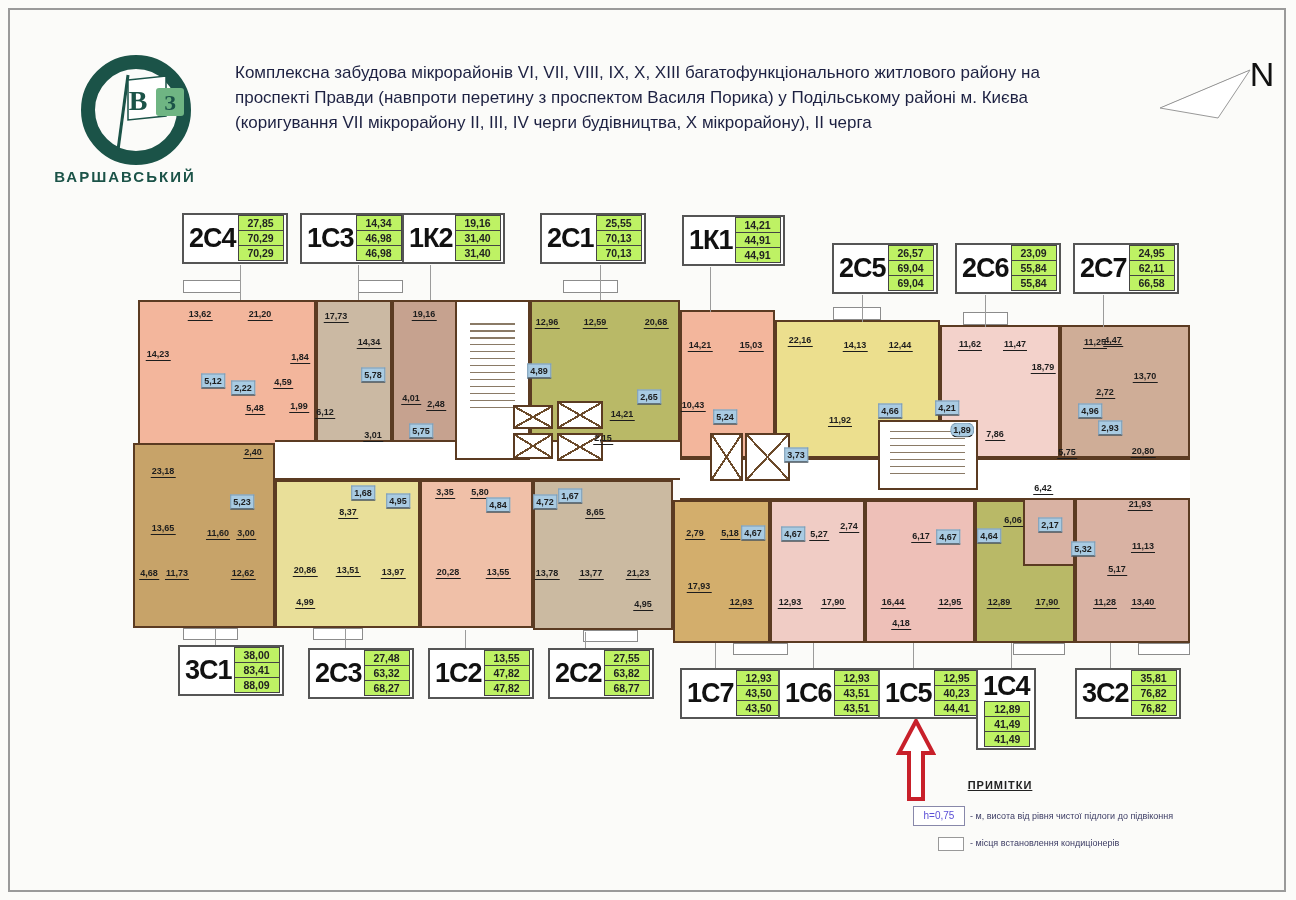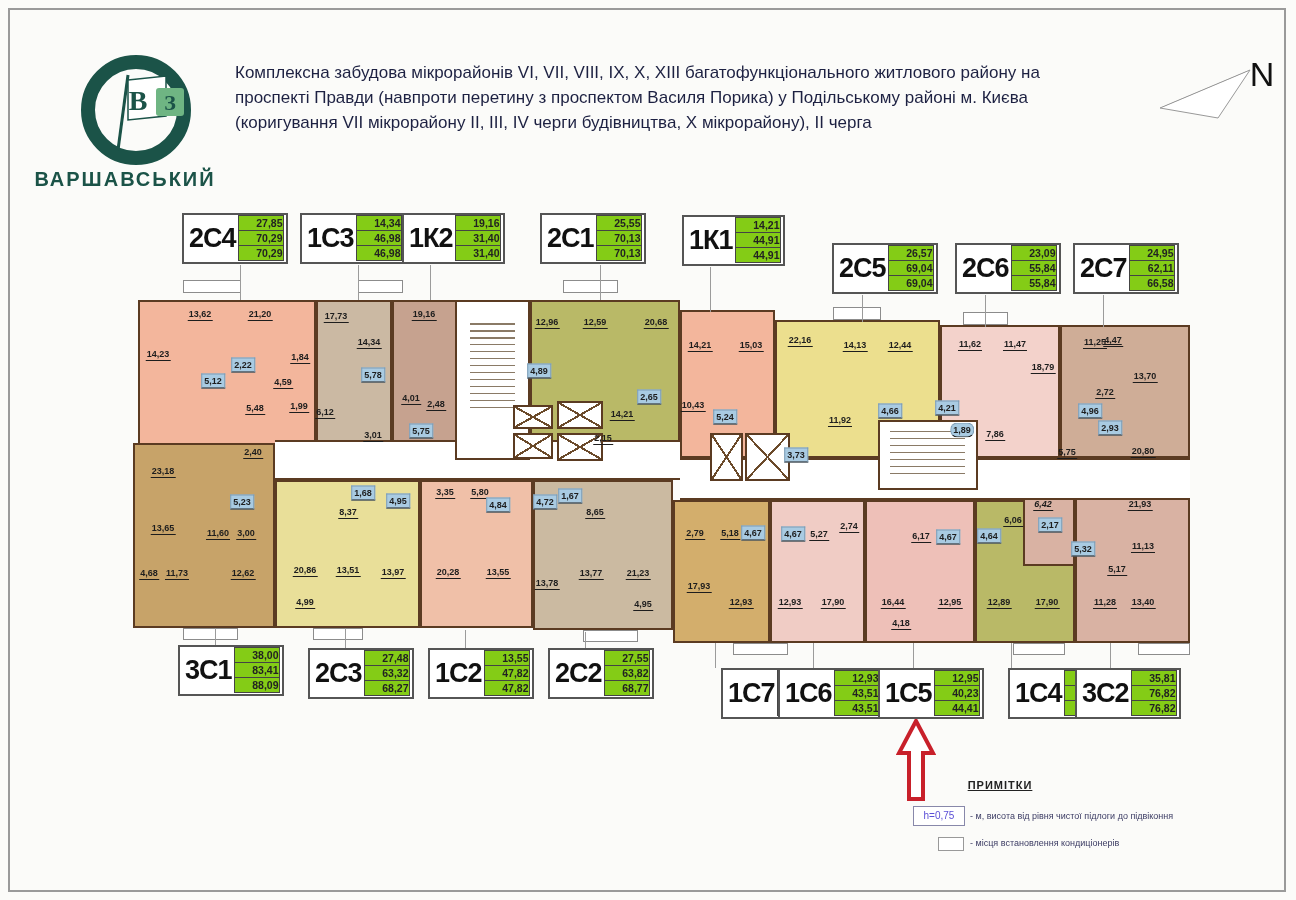--- a/index.html
+++ b/index.html
@@ -2,21 +2,21 @@
 <html><head>
 <meta charset="utf-8">
 <style>
   html,body{margin:0;padding:0;}
   body{width:1296px;height:900px;background:#fbfbf9;font-family:"Liberation Sans",sans-serif;position:relative;overflow:hidden;}
   #sheet{position:absolute;inset:0;}
   .frame{position:absolute;left:8px;top:8px;right:10px;bottom:8px;border:2px solid #9a9a9a;pointer-events:none;}
 
   
   #logo{position:absolute;left:68px;top:50px;}
-  .logo-name{position:absolute;left:30px;top:168px;width:190px;text-align:center;font-size:20px;font-weight:bold;color:#1b5348;letter-spacing:2px;}
+  .logo-name{position:absolute;left:30px;top:168px;width:190px;text-align:center;font-size:15px;font-weight:bold;color:#1b5348;letter-spacing:2px;}
   .title{position:absolute;left:235px;top:60px;width:910px;font-size:17px;line-height:25px;color:#1d2142;}
   .subtitle{position:absolute;left:237px;top:140px;font-size:17.5px;color:#1d2142;}
   #north{position:absolute;left:1152px;top:46px;}
 
   
   #plan{position:absolute;left:133px;top:293px;width:1060px;height:352px;}
   .apt{position:absolute;border:2.5px solid #5b3b22;box-sizing:border-box;}
   .corr{position:absolute;background:#ffffff;border-top:2.5px solid #5b3b22;border-bottom:2.5px solid #5b3b22;box-sizing:border-box;}
   .wz{position:absolute;background:#ffffff;border:2px solid #5b3b22;box-sizing:border-box;}
   .stairhatch{position:absolute;background:repeating-linear-gradient(180deg,#8a7a66 0 1.5px,transparent 1.5px 7px);}
@@ -25,21 +25,21 @@
       linear-gradient(to bottom right,transparent calc(50% - 1px),#6b4a2a calc(50% - 1px),#6b4a2a calc(50% + 1px),transparent calc(50% + 1px)),#fff;
       border:2px solid #5b3b22;box-sizing:border-box;}
   .balc{position:absolute;background:#fff;border:1px solid #8c8c8c;box-sizing:border-box;}
   .room{position:absolute;transform:translate(-50%,-50%);font-size:9px;font-weight:700;color:#1d1d1d;border-bottom:1px solid #1d1d1d;white-space:nowrap;line-height:11px;padding:0 1px;}
   .room.bath{background:#a9cbe2;border:1px solid #7d9cb5;border-bottom:1px solid #1d1d1d;padding:1px 2px;}
 
   
   .ulabel{position:absolute;background:#fff;border:2px solid #555;box-sizing:border-box;display:flex;align-items:center;padding:1px 2px 1px 5px;z-index:5;}
   .ucode{font-size:27px;font-weight:bold;color:#111;letter-spacing:-1px;margin-right:2px;}
   .ucells{display:flex;flex-direction:column;}
-  .ucell{border:1px solid #444;font-size:10.5px;font-weight:bold;color:#222;width:44px;text-align:right;line-height:14px;margin-top:-1px;background:#84cc16;}
+  .ucell{border:1px solid #444;font-size:10.5px;font-weight:bold;color:#222;width:44px;text-align:center;line-height:14px;margin-top:-1px;background:#bef264;}
   .leader{position:absolute;width:1px;background:#9b9b9b;z-index:1;}
 
   
   .notes-title{position:absolute;left:945px;top:779px;width:110px;text-align:center;font-size:11px;font-weight:bold;color:#222;text-decoration:underline;letter-spacing:1px;}
   .hbox{position:absolute;left:913px;top:806px;width:50px;height:18px;border:1px solid #8888aa;background:#fff;font-size:10px;color:#5b4fd6;text-align:center;line-height:18px;}
   .htext{position:absolute;left:970px;top:811px;font-size:9px;color:#3c3c64;}
   .acbox{position:absolute;left:938px;top:837px;width:24px;height:12px;border:1px solid #999;background:#fff;}
   .actext{position:absolute;left:970px;top:838px;font-size:9px;color:#3c3c64;}
   #red-arrow{position:absolute;left:896px;top:718px;}
 </style>
@@ -113,21 +113,21 @@
       <div class="balc" style="left: 450px; top: 337px; width: 55px; height: 12px;"></div>
       <div class="balc" style="left: 600px; top: 350px; width: 55px; height: 12px;"></div>
       <div class="balc" style="left: 880px; top: 350px; width: 52px; height: 12px;"></div>
       <div class="balc" style="left: 1005px; top: 350px; width: 52px; height: 12px;"></div>
       <div class="room" style="left: 67px; top: 22px;">13,62</div>
       <div class="room" style="left: 127px; top: 22px;">21,20</div>
       <div class="room" style="left: 155px; top: 65px; margin-left: 12px;">1,84</div>
       <div class="room" style="left: 150px; top: 90px;">4,59</div>
       <div class="room" style="left: 25px; top: 62px;">14,23</div>
       <div class="room bath" style="left: 80px; top: 88px;">5,12</div>
-      <div class="room bath" style="left: 110px; top: 72px;">2,22</div>
+      <div class="room bath" style="left: 110px; top: 95px;">2,22</div>
       <div class="room" style="left: 122px; top: 116px;">5,48</div>
       <div class="room" style="left: 166px; top: 114px;">1,99</div>
       <div class="room" style="left: 203px; top: 24px;">17,73</div>
       <div class="room" style="left: 236px; top: 50px;">14,34</div>
       <div class="room" style="left: 192px; top: 120px;">6,12</div>
       <div class="room bath" style="left: 240px; top: 82px;">5,78</div>
       <div class="room" style="left: 240px; top: 143px;">3,01</div>
       <div class="room" style="left: 291px; top: 22px;">19,16</div>
       <div class="room" style="left: 278px; top: 106px;">4,01</div>
       <div class="room" style="left: 303px; top: 112px;">2,48</div>
@@ -180,21 +180,21 @@
       <div class="room" style="left: 260px; top: 280px;">13,97</div>
       <div class="room" style="left: 172px; top: 310px;">4,99</div>
       <div class="room" style="left: 312px; top: 200px;">3,35</div>
       <div class="room" style="left: 347px; top: 200px;">5,80</div>
       <div class="room bath" style="left: 365px; top: 212px;">4,84</div>
       <div class="room" style="left: 315px; top: 280px;">20,28</div>
       <div class="room" style="left: 365px; top: 280px;">13,55</div>
       <div class="room bath" style="left: 412px; top: 209px;">4,72</div>
       <div class="room bath" style="left: 437px; top: 203px;">1,67</div>
       <div class="room" style="left: 462px; top: 220px;">8,65</div>
-      <div class="room" style="left: 414px; top: 291px;">13,78</div>
+      <div class="room" style="left: 414px; top: 281px;">13,78</div>
       <div class="room" style="left: 458px; top: 281px;">13,77</div>
       <div class="room" style="left: 505px; top: 281px;">21,23</div>
       <div class="room" style="left: 510px; top: 312px;">4,95</div>
       <div class="room" style="left: 562px; top: 241px;">2,79</div>
       <div class="room" style="left: 597px; top: 241px;">5,18</div>
       <div class="room bath" style="left: 620px; top: 240px;">4,67</div>
       <div class="room" style="left: 566px; top: 294px;">17,93</div>
       <div class="room" style="left: 608px; top: 310px;">12,93</div>
       <div class="room" style="left: 716px; top: 234px;">2,74</div>
       <div class="room" style="left: 686px; top: 242px;">5,27</div>
@@ -203,21 +203,21 @@
       <div class="room" style="left: 700px; top: 310px;">17,90</div>
       <div class="room" style="left: 788px; top: 244px;">6,17</div>
       <div class="room bath" style="left: 815px; top: 244px;">4,67</div>
       <div class="room" style="left: 760px; top: 310px;">16,44</div>
       <div class="room" style="left: 817px; top: 310px;">12,95</div>
       <div class="room" style="left: 768px; top: 331px;">4,18</div>
       <div class="room bath" style="left: 856px; top: 243px;">4,64</div>
       <div class="room" style="left: 880px; top: 228px;">6,06</div>
       <div class="room" style="left: 866px; top: 310px;">12,89</div>
       <div class="room" style="left: 914px; top: 310px;">17,90</div>
-      <div class="room" style="left: 910px; top: 212px; font-style: italic;">6,42</div>
+      <div class="room" style="left: 910px; top: 196px;">6,42</div>
       <div class="room bath" style="left: 917px; top: 232px;">2,17</div>
       <div class="room bath" style="left: 950px; top: 256px;">5,32</div>
       <div class="room" style="left: 1007px; top: 212px;">21,93</div>
       <div class="room" style="left: 1010px; top: 254px;">11,13</div>
       <div class="room" style="left: 984px; top: 277px;">5,17</div>
       <div class="room" style="left: 972px; top: 310px;">11,28</div>
       <div class="room" style="left: 1010px; top: 310px;">13,40</div>
     </div>
 
   <div id="labels">
@@ -323,21 +323,21 @@
       <div class="leader" style="left: 585px; top: 632px; height: 16px;"></div>
       <div class="ulabel" style="left: 548px; top: 648px;">
         <span class="ucode">2С2</span>
         <div class="ucells">
           <div class="ucell">27,55</div>
           <div class="ucell">63,82</div>
           <div class="ucell">68,77</div>
         </div>
       </div>
       <div class="leader" style="left: 715px; top: 643px; height: 25px;"></div>
-      <div class="ulabel" style="left: 721px; top: 668px;">
+      <div class="ulabel" style="left: 680px; top: 668px;">
         <span class="ucode">1С7</span>
         <div class="ucells">
           <div class="ucell">12,93</div>
           <div class="ucell">43,50</div>
           <div class="ucell">43,50</div>
         </div>
       </div>
       <div class="leader" style="left: 813px; top: 643px; height: 25px;"></div>
       <div class="ulabel" style="left: 778px; top: 668px;">
         <span class="ucode">1С6</span>
@@ -350,21 +350,21 @@
       <div class="leader" style="left: 913px; top: 643px; height: 25px;"></div>
       <div class="ulabel" style="left: 878px; top: 668px;">
         <span class="ucode">1С5</span>
         <div class="ucells">
           <div class="ucell">12,95</div>
           <div class="ucell">40,23</div>
           <div class="ucell">44,41</div>
         </div>
       </div>
       <div class="leader" style="left: 1011px; top: 643px; height: 25px;"></div>
-      <div class="ulabel" style="left: 1008px; top: 668px;">
+      <div class="ulabel" style="left: 976px; top: 668px; flex-direction: column;">
         <span class="ucode">1С4</span>
         <div class="ucells">
           <div class="ucell">12,89</div>
           <div class="ucell">41,49</div>
           <div class="ucell">41,49</div>
         </div>
       </div>
       <div class="leader" style="left: 1110px; top: 643px; height: 25px;"></div>
       <div class="ulabel" style="left: 1075px; top: 668px;">
         <span class="ucode">3С2</span>

